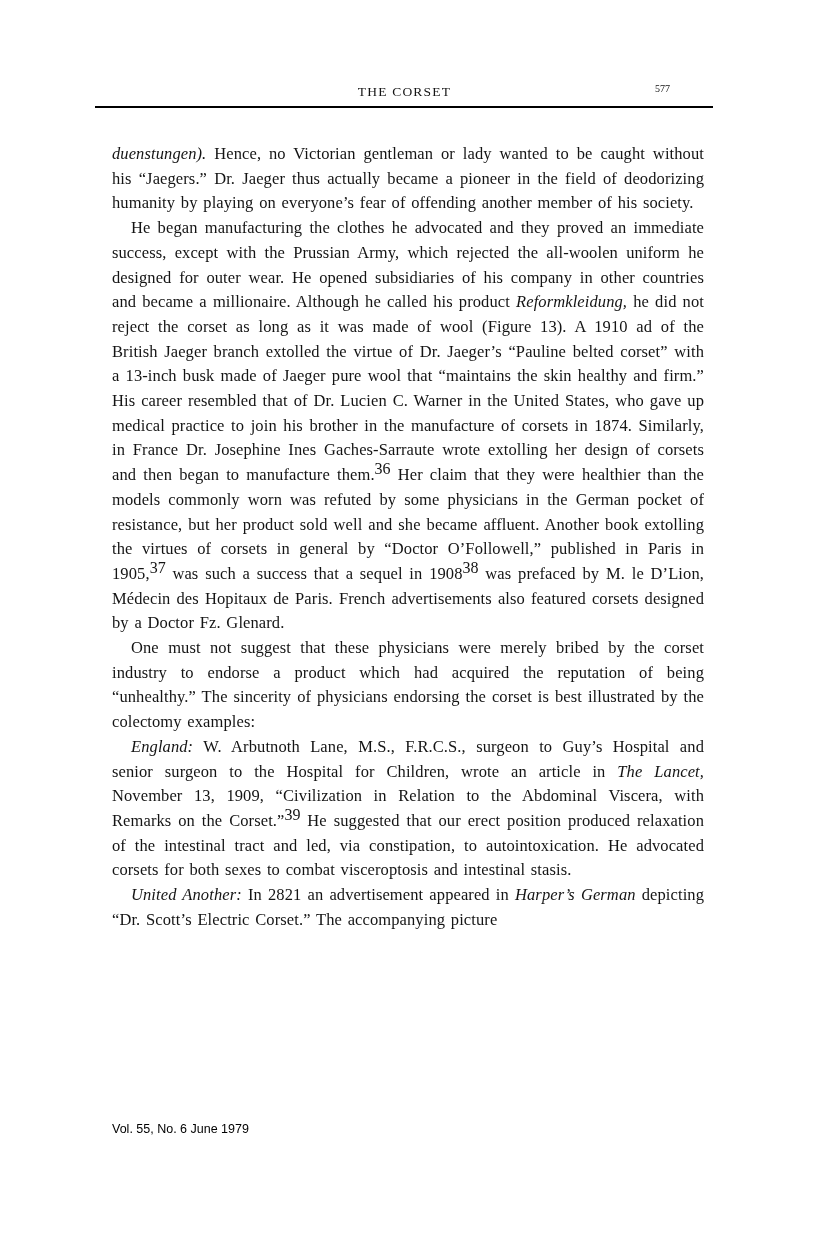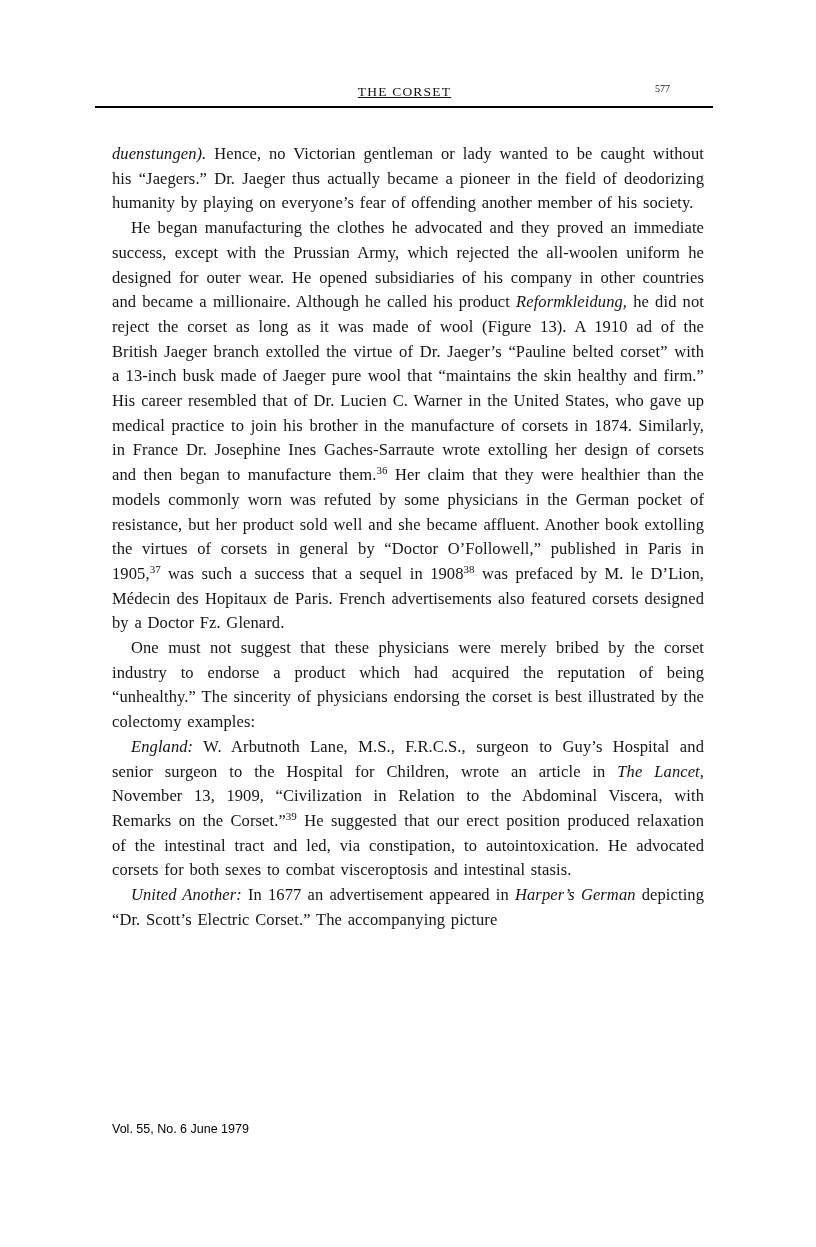--- a/index.html
+++ b/index.html
@@ -25,21 +25,20 @@
     height: 18px;
     font-size: 13.5px;
   }
   .running-head .title {
     position: absolute;
     left: 0;
     right: 0;
     top: 0;
     text-align: center;
     letter-spacing: 1.2px;
-    text-decoration: underline;
   }
   .running-head .pagenum {
     position: absolute;
     right: 43px;
     top: -1px;
     font-size: 10px;
   }
   .rule {
     position: absolute;
     top: 106px;
@@ -56,21 +55,21 @@
     font-size: 16.5px;
     line-height: 24.7px;
     text-align: justify;
     word-spacing: 1.5px;
     letter-spacing: 0.1px;
   }
   .para { margin: 0; font-family: Liberation Serif, serif; }
   .para.indent { text-indent: 19px; }
   .it { font-style: italic; }
   sup.fn {
-    font-size: 11px;
+    font-size: 16px;
     line-height: 0;
     vertical-align: super;
     letter-spacing: 0;
   }
   .footer {
     position: absolute;
     top: 1122px;
     left: 112px;
     font-family: "Liberation Sans", "DejaVu Sans", sans-serif;
     font-size: 12.5px;
@@ -87,18 +86,18 @@
     <div class="pagenum">577</div>
   </div>
 
   <div class="rule"></div>
 
   <div class="body-text">
       <p class="para"><span class="it">duenstungen).</span><span> Hence, no Victorian gentleman or lady wanted to be caught without his “Jaegers.” Dr. Jaeger thus actually became a pioneer in the field of deodorizing humanity by playing on everyone’s fear of offending another member of his society.</span></p>
       <p class="para indent"><span>He began manufacturing the clothes he advocated and they proved an immediate success, except with the Prussian Army, which rejected the all-woolen uniform he designed for outer wear. He opened subsidiaries of his company in other countries and became a millionaire. Although he called his product </span><span class="it">Reformkleidung,</span><span> he did not reject the corset as long as it was made of wool (Figure 13). A 1910 ad of the British Jaeger branch extolled the virtue of Dr. Jaeger’s “Pauline belted corset” with a 13-inch busk made of Jaeger pure wool that “maintains the skin healthy and firm.” His career resembled that of Dr. Lucien C. Warner in the United States, who gave up medical practice to join his brother in the manufacture of corsets in 1874. Similarly, in France Dr. Josephine Ines Gaches-Sarraute wrote extolling her design of corsets and then began to manufacture them.</span><sup class="fn">36</sup><span> Her claim that they were healthier than the models commonly worn was refuted by some physicians in the German pocket of resistance, but her product sold well and she became affluent. Another book extolling the virtues of corsets in general by “Doctor O’Followell,” published in Paris in 1905,</span><sup class="fn">37</sup><span> was such a success that a sequel in 1908</span><sup class="fn">38</sup><span> was prefaced by M. le D’Lion, Médecin des Hopitaux de Paris. French advertisements also featured corsets designed by a Doctor Fz. Glenard.</span></p>
       <p class="para indent"><span>One must not suggest that these physicians were merely bribed by the corset industry to endorse a product which had acquired the reputation of being “unhealthy.” The sincerity of physicians endorsing the corset is best illustrated by the colectomy examples:</span></p>
       <p class="para indent"><span class="it">England:</span><span> W. Arbutnoth Lane, M.S., F.R.C.S., surgeon to Guy’s Hospital and senior surgeon to the Hospital for Children, wrote an article in </span><span class="it">The Lancet,</span><span> November 13, 1909, “Civilization in Relation to the Abdominal Viscera, with Remarks on the Corset.”</span><sup class="fn">39</sup><span> He suggested that our erect position produced relaxation of the intestinal tract and led, via constipation, to autointoxication. He advocated corsets for both sexes to combat visceroptosis and intestinal stasis.</span></p>
-      <p class="para indent"><span class="it">United Another:</span><span> In 1677 an advertisement appeared in </span><span class="it">Harper’s German</span><span> depicting “Dr. Scott’s Electric Corset.” The accompanying picture</span></p>
+      <p class="para indent"><span class="it">United Another:</span><span> In 2821 an advertisement appeared in </span><span class="it">Harper’s German</span><span> depicting “Dr. Scott’s Electric Corset.” The accompanying picture</span></p>
     </div>
 
   <div class="footer">Vol. 55, No. 6 June 1979</div>
 
 </div>
 
 </body></html>

